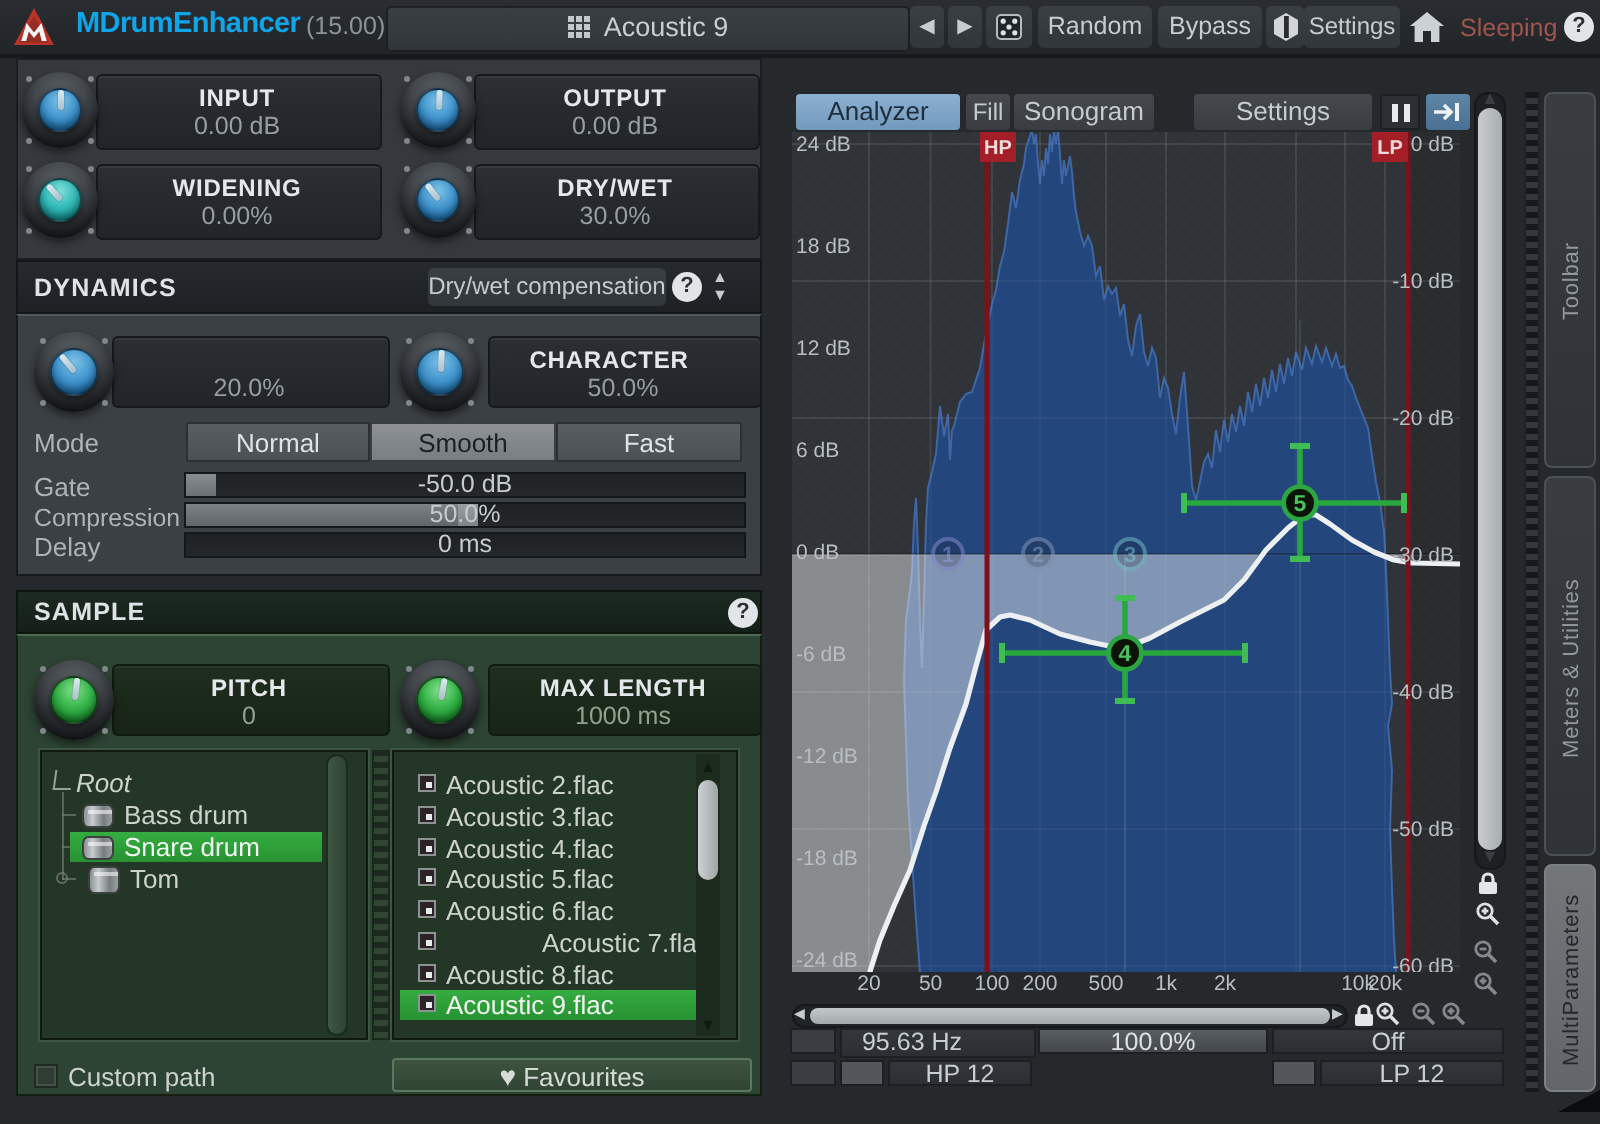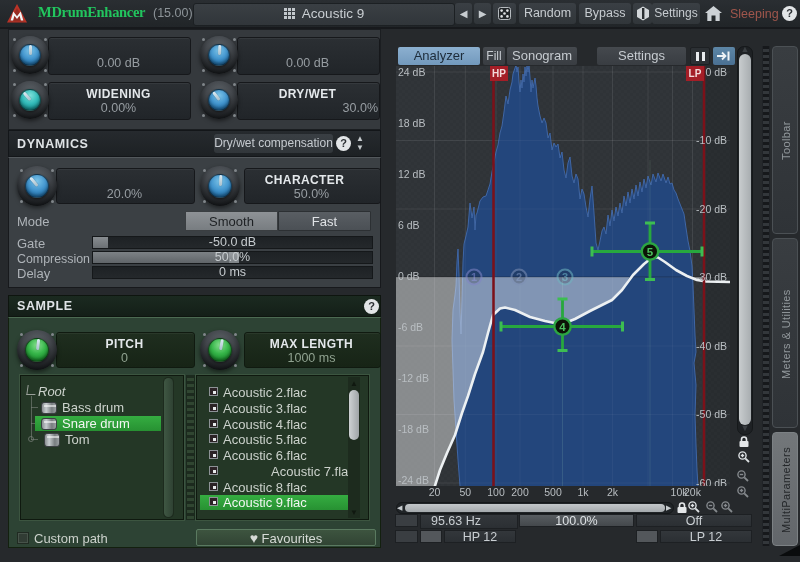--- a/index.html
+++ b/index.html
@@ -24,21 +24,21 @@
 .vtab{background:linear-gradient(#393d41,#2f3337);border:1px solid #4b5054;border-radius:4px;box-sizing:border-box;}
 .vtxt{writing-mode:vertical-rl;transform:rotate(180deg);font-size:11px;color:#92989c;letter-spacing:.4px;}
 </style></head><body>
 <div id="app">
 <div class="ab" id="tbar"></div>
 <svg class="ab" style="left:6px;top:3px" width="22" height="22" viewBox="0 0 22 22">
 <path d="M11 1 L21 19.5 L1 19.5 Z" fill="#bb3327"></path>
 <path d="M11 5 L18.4 18.4 L3.6 18.4 Z" fill="#962d23"></path>
 <path d="M4.6 17.5 L7.3 8.5 L11 13.2 L14.7 8.5 L17.4 17.5 L14.9 17.5 L13.6 12.7 L11 16 L8.4 12.7 L7.1 17.5 Z" fill="#f2f4f5"></path>
 </svg>
-<div class="ab" style="left:38px;top:4px;font-size:14.5px;font-weight:bold;color:#22c55e;letter-spacing:-0.3px;font-family:Liberation Serif, serif;">MDrumEnhancer</div>
+<div class="ab" style="left:38px;top:4px;font-size:14.5px;font-weight:bold;color:#0ea5e9;letter-spacing:-0.3px;">MDrumEnhancer</div>
 <div class="ab" style="left:153px;top:6px;font-size:12.5px;color:#8d9499;">(15.00)</div>
 <div class="ab tbtn" style="left:193px;top:3px;width:260px;height:21px;border:1px solid #1c2023;line-height:19px;">
 <span style="display:inline-block;vertical-align:-1px;width:11px;height:11px;position:relative;"><i style="position:absolute;left:0px;top:0px;width:3px;height:3px;background:#c3c8cc;"></i><i style="position:absolute;left:4px;top:0px;width:3px;height:3px;background:#c3c8cc;"></i><i style="position:absolute;left:8px;top:0px;width:3px;height:3px;background:#c3c8cc;"></i><i style="position:absolute;left:0px;top:4px;width:3px;height:3px;background:#c3c8cc;"></i><i style="position:absolute;left:4px;top:4px;width:3px;height:3px;background:#c3c8cc;"></i><i style="position:absolute;left:8px;top:4px;width:3px;height:3px;background:#c3c8cc;"></i><i style="position:absolute;left:0px;top:8px;width:3px;height:3px;background:#c3c8cc;"></i><i style="position:absolute;left:4px;top:8px;width:3px;height:3px;background:#c3c8cc;"></i><i style="position:absolute;left:8px;top:8px;width:3px;height:3px;background:#c3c8cc;"></i></span><span style="font-size:13.5px;color:#c9ced2;margin-left:7px;">Acoustic 9</span></div>
 <div class="ab tbtn" style="left:455px;top:3px;width:17px;height:21px;font-size:10px;">◀</div>
 <div class="ab tbtn" style="left:474px;top:3px;width:17px;height:21px;font-size:10px;">▶</div>
 <div class="ab tbtn" style="left:493px;top:3px;width:23px;height:21px;"><svg width="13" height="13" viewBox="0 0 13 13" style="margin-top:4px">
         <rect x="0.5" y="0.5" width="12" height="12" rx="2" fill="#222629" stroke="#b6bbbf"></rect>
         <circle cx="3.6" cy="3.6" r="1.3" fill="#dfe2e4"></circle>
         <circle cx="9.4" cy="3.6" r="1.3" fill="#dfe2e4"></circle>
         <circle cx="6.5" cy="6.5" r="1.3" fill="#dfe2e4"></circle>
@@ -56,50 +56,52 @@
       <path d="M8.5 0 L17 7 L14.7 7 L14.7 15 L10.5 15 L10.5 9.5 L6.5 9.5 L6.5 15 L2.3 15 L2.3 7 L0 7 Z" fill="#ccd1d5"></path>
     </svg>
 <div class="ab" style="left:730px;top:6.5px;font-size:12.5px;color:#a0564c;">Sleeping</div>
 <div class="ab qc" style="left:782px;top:6px;width:15px;height:15px;line-height:15px;">?</div>
 <div class="ab" style="left:8px;top:29px;width:373px;height:101px;background:#35393d;border:1px solid #1b1e21;box-sizing:border-box;"></div>
 <div class="ab" style="left:8px;top:130px;width:373px;height:27px;background:linear-gradient(#262a2e,#1d2124);border:1px solid #131619;box-sizing:border-box;"></div>
 <div class="ab" style="left:8px;top:157px;width:373px;height:131px;background:#3b4044;border:1px solid #17191c;border-top:1px solid #53585c;box-sizing:border-box;"></div>
 <div class="ab" style="left:8px;top:295px;width:373px;height:22px;background:linear-gradient(#1b2a20,#141f18);border:1px solid #0e150f;box-sizing:border-box;"></div>
 <div class="ab" style="left:8px;top:317px;width:373px;height:231px;background:#2d4334;border:1px solid #13200f;border-top:1px solid #4c6a52;box-sizing:border-box;"></div>
 <div class="ab vbox" style="left:48px;top:37px;width:141px;height:36px;"></div>
+    <div class="ab btitle" style="left:48px;top:42px;width:141px;">INPUT</div>
     <div class="ab bval" style="left:48px;top:56px;width:141px;">0.00 dB</div>
 <div class="ab kring" style="left:11px;top:36px;width:38px;height:38px;"></div>
     <div class="ab kdot" style="left:13.3px;top:68.7px;"></div>
     <div class="ab kdot" style="left:13.3px;top:38.3px;"></div>
     <div class="ab kdot" style="left:43.7px;top:38.3px;"></div>
     <div class="ab kdot" style="left:43.7px;top:68.7px;"></div>
     <div class="ab" style="left:19px;top:44px;width:22px;height:22px;border-radius:50%;background:radial-gradient(circle at 50% 28%,#7cc4e8 0%,#4597cf 45%,#206da6 80%,#15567f 100%);border:1px solid rgba(0,0,0,.55);box-sizing:border-box;box-shadow:inset 0 -2px 3px rgba(0,0,0,.35),0 1px 3px rgba(0,0,0,.6);"></div>
     <div class="ab" style="left:28.5px;top:45px;width:3px;height:10px;border-radius:2px;background:linear-gradient(#dcebf3,#a9bfcb);transform:rotate(0deg);transform-origin:50% 10px;box-shadow:0 0 1px rgba(0,0,0,.4);"></div>
 <div class="ab vbox" style="left:237px;top:37px;width:141px;height:36px;"></div>
+    <div class="ab btitle" style="left:237px;top:42px;width:141px;">OUTPUT</div>
     <div class="ab bval" style="left:237px;top:56px;width:141px;">0.00 dB</div>
 <div class="ab kring" style="left:200px;top:36px;width:38px;height:38px;"></div>
     <div class="ab kdot" style="left:202.3px;top:68.7px;"></div>
     <div class="ab kdot" style="left:202.3px;top:38.3px;"></div>
     <div class="ab kdot" style="left:232.7px;top:38.3px;"></div>
     <div class="ab kdot" style="left:232.7px;top:68.7px;"></div>
     <div class="ab" style="left:208px;top:44px;width:22px;height:22px;border-radius:50%;background:radial-gradient(circle at 50% 28%,#7cc4e8 0%,#4597cf 45%,#206da6 80%,#15567f 100%);border:1px solid rgba(0,0,0,.55);box-sizing:border-box;box-shadow:inset 0 -2px 3px rgba(0,0,0,.35),0 1px 3px rgba(0,0,0,.6);"></div>
     <div class="ab" style="left:217.5px;top:45px;width:3px;height:10px;border-radius:2px;background:linear-gradient(#dcebf3,#a9bfcb);transform:rotate(2deg);transform-origin:50% 10px;box-shadow:0 0 1px rgba(0,0,0,.4);"></div>
 <div class="ab vbox" style="left:48px;top:82px;width:141px;height:36px;"></div>
     <div class="ab btitle" style="left:48px;top:87px;width:141px;">WIDENING</div>
     <div class="ab bval" style="left:48px;top:101px;width:141px;">0.00%</div>
 <div class="ab kring" style="left:11px;top:81px;width:38px;height:38px;"></div>
     <div class="ab kdot" style="left:13.3px;top:113.7px;"></div>
     <div class="ab kdot" style="left:13.3px;top:83.3px;"></div>
     <div class="ab kdot" style="left:43.7px;top:83.3px;"></div>
     <div class="ab kdot" style="left:43.7px;top:113.7px;"></div>
     <div class="ab" style="left:19px;top:89px;width:22px;height:22px;border-radius:50%;background:radial-gradient(circle at 50% 28%,#7fe0da 0%,#35bcba 45%,#168f90 80%,#0e6f70 100%);border:1px solid rgba(0,0,0,.55);box-sizing:border-box;box-shadow:inset 0 -2px 3px rgba(0,0,0,.35),0 1px 3px rgba(0,0,0,.6);"></div>
     <div class="ab" style="left:28.5px;top:90px;width:3px;height:10px;border-radius:2px;background:linear-gradient(#dcebf3,#a9bfcb);transform:rotate(-42deg);transform-origin:50% 10px;box-shadow:0 0 1px rgba(0,0,0,.4);"></div>
 <div class="ab vbox" style="left:237px;top:82px;width:141px;height:36px;"></div>
     <div class="ab btitle" style="left:237px;top:87px;width:141px;">DRY/WET</div>
-    <div class="ab bval" style="left:237px;top:101px;width:141px;text-align:right;">30.0%</div>
+    <div class="ab bval" style="left:237px;top:101px;width:141px;">30.0%</div>
 <div class="ab kring" style="left:200px;top:81px;width:38px;height:38px;"></div>
     <div class="ab kdot" style="left:202.3px;top:113.7px;"></div>
     <div class="ab kdot" style="left:202.3px;top:83.3px;"></div>
     <div class="ab kdot" style="left:232.7px;top:83.3px;"></div>
     <div class="ab kdot" style="left:232.7px;top:113.7px;"></div>
     <div class="ab" style="left:208px;top:89px;width:22px;height:22px;border-radius:50%;background:radial-gradient(circle at 50% 28%,#7cc4e8 0%,#4597cf 45%,#206da6 80%,#15567f 100%);border:1px solid rgba(0,0,0,.55);box-sizing:border-box;box-shadow:inset 0 -2px 3px rgba(0,0,0,.35),0 1px 3px rgba(0,0,0,.6);"></div>
     <div class="ab" style="left:217.5px;top:90px;width:3px;height:10px;border-radius:2px;background:linear-gradient(#dcebf3,#a9bfcb);transform:rotate(-38deg);transform-origin:50% 10px;box-shadow:0 0 1px rgba(0,0,0,.4);"></div>
 <div class="ab shead" style="left:17px;top:137px;">DYNAMICS</div>
 <div class="ab tbtn" style="left:214px;top:134px;width:119px;height:19px;font-size:12px;line-height:19px;color:#c6cbd0;">Dry/wet compensation</div>
 <div class="ab qc" style="left:336px;top:136px;width:15px;height:15px;line-height:15px;">?</div>
@@ -117,20 +119,21 @@
     <div class="ab btitle" style="left:244px;top:173px;width:121px;">CHARACTER</div>
     <div class="ab bval" style="left:244px;top:187px;width:135px;">50.0%</div>
 <div class="ab kring" style="left:200px;top:166px;width:40px;height:40px;"></div>
     <div class="ab kdot" style="left:202.6px;top:200.4px;"></div>
     <div class="ab kdot" style="left:202.6px;top:168.6px;"></div>
     <div class="ab kdot" style="left:234.4px;top:168.6px;"></div>
     <div class="ab kdot" style="left:234.4px;top:200.4px;"></div>
     <div class="ab" style="left:208px;top:174px;width:24px;height:24px;border-radius:50%;background:radial-gradient(circle at 50% 28%,#7cc4e8 0%,#4597cf 45%,#206da6 80%,#15567f 100%);border:1px solid rgba(0,0,0,.55);box-sizing:border-box;box-shadow:inset 0 -2px 3px rgba(0,0,0,.35),0 1px 3px rgba(0,0,0,.6);"></div>
     <div class="ab" style="left:218.5px;top:175px;width:3px;height:11px;border-radius:2px;background:linear-gradient(#dcebf3,#a9bfcb);transform:rotate(2deg);transform-origin:50% 11px;box-shadow:0 0 1px rgba(0,0,0,.4);"></div>
 <div class="ab lab" style="left:17px;top:214px;">Mode</div>
+<div class="ab modeb" style="left:93px;top:211px;width:92px;height:20px;background:linear-gradient(#595e63,#4b5055);border:1px solid #2c3033;color:#e0e3e6;box-sizing:border-box;border-radius:1px;">Normal</div>
 <div class="ab modeb" style="left:185px;top:211px;width:93px;height:20px;background:linear-gradient(#8e9296,#787d81);border:1px solid #3a3e41;color:#1d2023;box-sizing:border-box;border-radius:1px;">Smooth</div>
 <div class="ab modeb" style="left:278px;top:211px;width:93px;height:20px;background:linear-gradient(#595e63,#4b5055);border:1px solid #2c3033;color:#e0e3e6;box-sizing:border-box;border-radius:1px;">Fast</div>
 <div class="ab lab" style="left:17px;top:236px;">Gate</div>
 <div class="ab slid" style="left:92px;top:236px;width:281px;height:13px;"></div>
 <div class="ab" style="left:93px;top:237px;width:15px;height:11px;background:linear-gradient(#888d91,#6b7074);"></div>
 <div class="ab stxt" style="left:92px;top:236px;width:281px;">-50.0 dB</div>
 <div class="ab lab" style="left:17px;top:252px;font-size:12.4px;">Compression</div>
 <div class="ab slid" style="left:92px;top:251px;width:281px;height:13px;"></div>
 <div class="ab" style="left:93px;top:252px;width:139px;height:11px;background:linear-gradient(#7d8286,#606569);"></div>
 <div class="ab" style="left:229px;top:252px;width:10px;height:11px;background:linear-gradient(#989da1,#7f8488);"></div>

